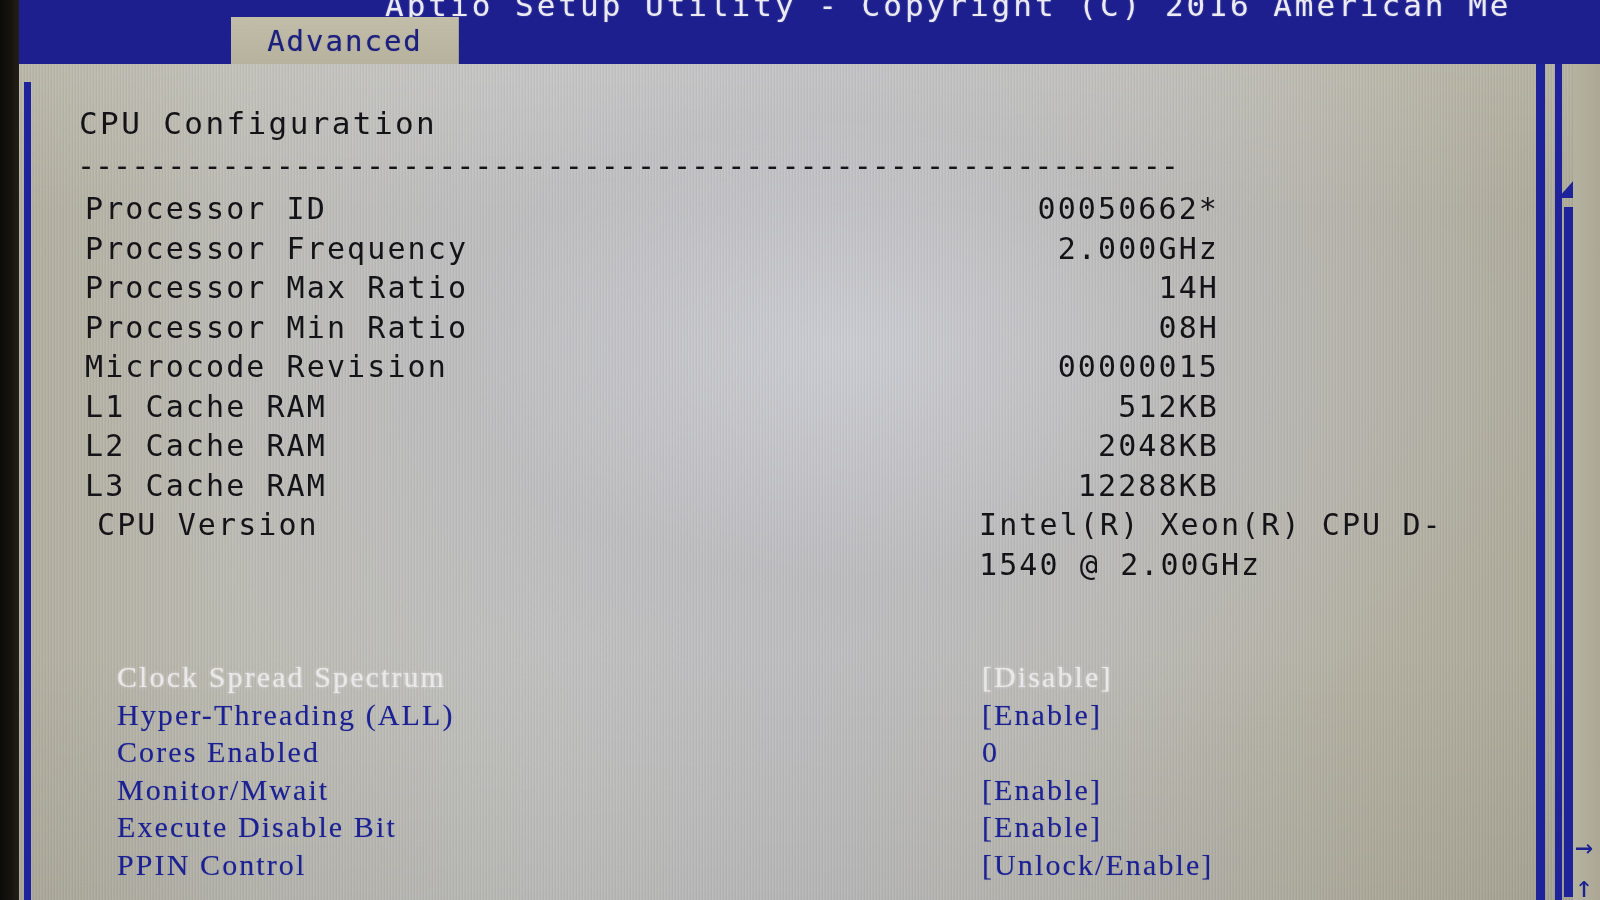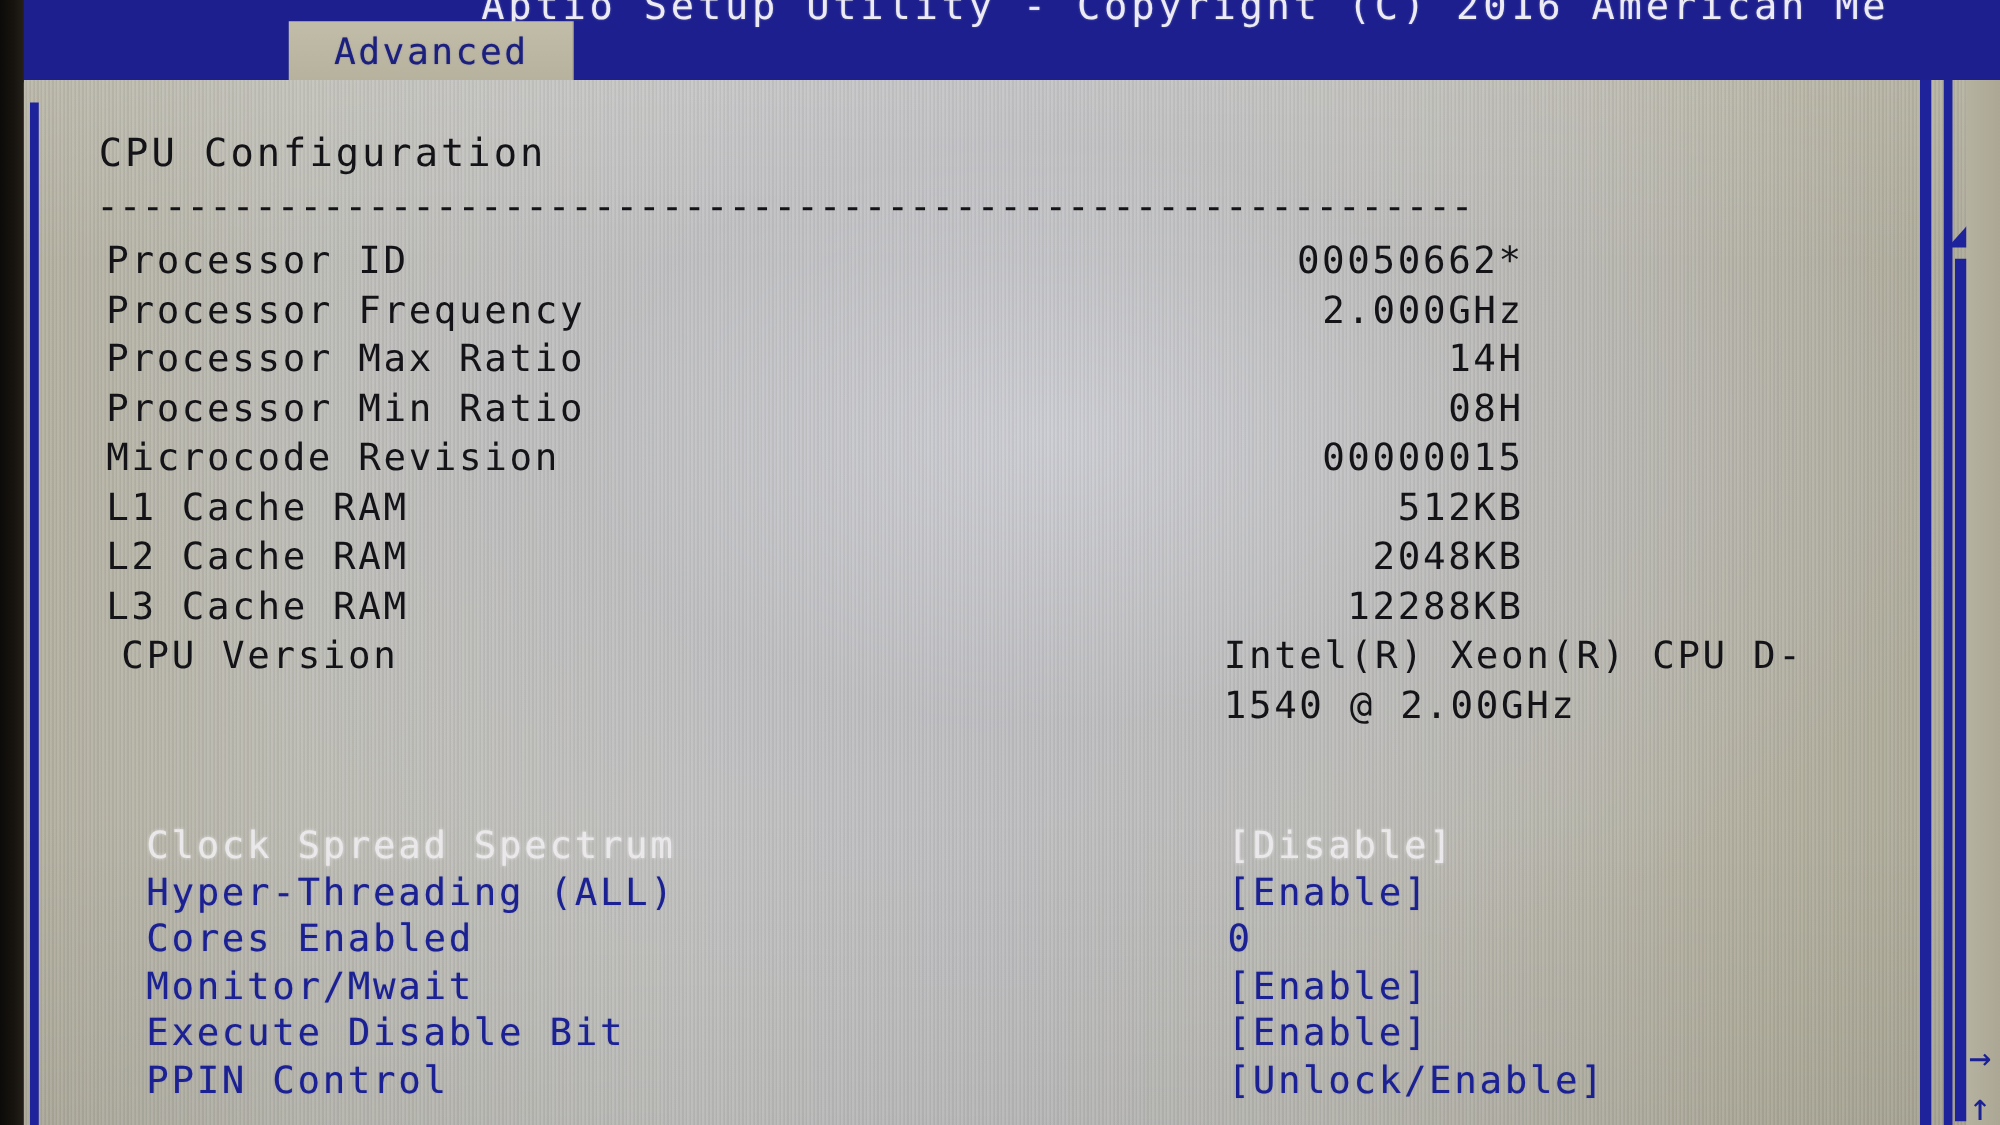--- a/index.html
+++ b/index.html
@@ -199,20 +199,21 @@
   
   .setting-rows {
     position: absolute;
     left: 0; top: 593px;
     width: 1517px;
   }
   .srow {
     position: relative;
     height: 37.5px;
     white-space: nowrap;
+    font-family: Liberation Serif, serif;
   }
   .srow .label {
     position: absolute;
     left: 98px;
     top: 0;
     color: #1b2193;
     text-shadow: 0 0 1px rgba(30,40,160,.35);
   }
   .srow .value {
     position: absolute;

